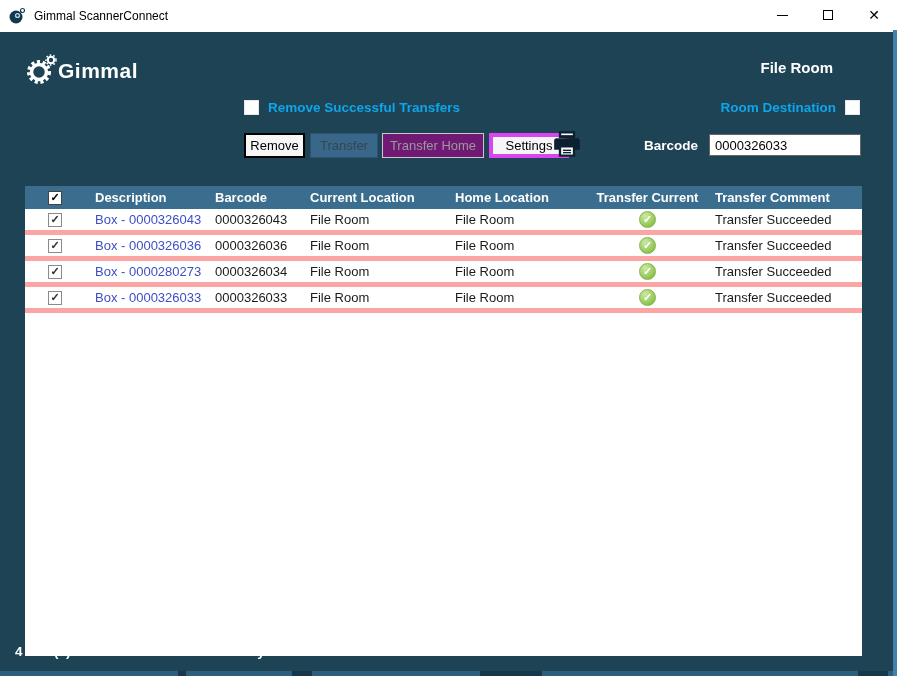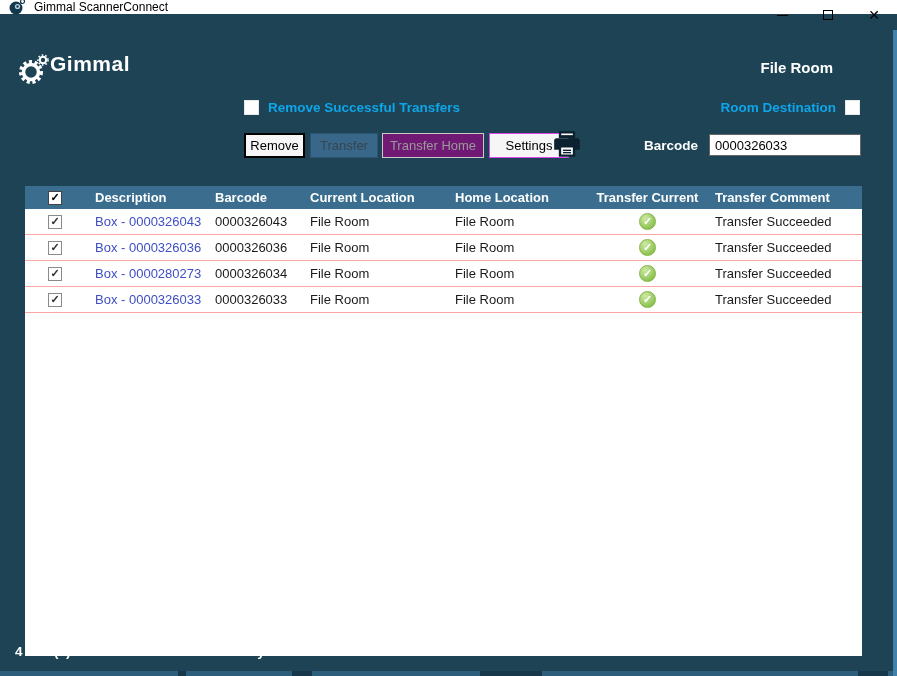--- a/index.html
+++ b/index.html
@@ -1,67 +1,67 @@
 <!DOCTYPE html>
 <html><head>
 <meta charset="utf-8">
 <style>
   * { margin:0; padding:0; box-sizing:border-box; }
   body { font-family:"Liberation Sans", sans-serif; }
 
   .screen{ position:relative; width:897px; height:676px; background:#1d4355; overflow:hidden; }
 
   
-  .titlebar{ position:absolute; top:0; left:0; width:897px; height:14px; background:#ffffff;
+  .titlebar{ position:absolute; top:0; left:0; width:897px; height:32px; background:#ffffff;
              display:flex; align-items:center; }
   .app-icon{ margin-left:8px; width:18px; height:18px; display:inline-flex; }
   .titlebar .title{ margin-left:8px; font-size:12px; color:#000; }
   .win-controls{ position:absolute; right:0; top:0; height:30px; display:flex; }
   .win-btn{ width:46px; height:30px; background:transparent; border:none; cursor:pointer;
             display:flex; align-items:center; justify-content:center; }
   .min-glyph{ width:11px; height:1px; background:#000; display:block; }
   .max-glyph{ width:10px; height:10px; border:1px solid #000; display:block; }
   .close-glyph{ font-size:14px; color:#000; line-height:1; }
 
   
   .right-strip{ position:absolute; right:0; top:30px; width:4px; height:646px; background:#4181aa; }
   .bottom-strip{ position:absolute; left:0; bottom:0; width:893px; height:5px; background:#2d5f7c; }
   .bottom-strip .seg{ position:absolute; top:0; height:5px; background:#16384a; }
 
   
-  .logo{ position:absolute; left:16px; top:52px; display:flex; align-items:flex-start; color:#fff; }
+  .logo{ position:absolute; left:24px; top:52px; display:flex; align-items:center; color:#fff; }
   .logo .logo-text{ font-size:21px; font-weight:600; letter-spacing:.5px; margin-left:-4px; }
   .file-room{ position:absolute; top:59px; right:64px; color:#fff; font-weight:bold; font-size:15px; }
 
   .chk-group{ position:absolute; display:flex; align-items:center; gap:9px; color:#0ea5e9;
               font-weight:bold; font-size:13.5px; cursor:pointer; }
   .remove-succ{ left:244px; top:100px; }
   .enter-dest{ top:100px; right:37px; }
   .cb{ width:15px; height:15px; background:#fff; display:inline-block; border:1px solid #e8e8e8; }
 
   
   .btn{ position:absolute; top:133px; height:25px; font-size:13px; font-family:inherit; cursor:pointer; }
   .btn-remove{ left:244px; width:61px; background:#f6f6f6; border:2px solid #000000; color:#000000; }
   .btn-transfer{ left:310px; width:68px; background:#38678a; border:1px solid #2c5472; color:#36454f; }
   .btn-transfer-home{ left:382px; width:102px; background:#701a75; border:1px solid #c9c9c9; color:#9a9a9a; }
-  .btn-settings{ left:489px; width:80px; background:#f6f6f6; border:1px solid #d946ef; color:#000; }
+  .btn-settings{ left:489px; width:80px; background:#f6f6f6; border:4px solid #d946ef; color:#000; }
   .print-btn{ position:absolute; left:552px; top:130px; width:30px; height:30px; background:transparent;
               border:none; cursor:pointer; padding:0; }
 
   .barcode-label{ position:absolute; left:644px; top:138px; color:#fff; font-weight:bold; font-size:13.5px; }
   .barcode-input{ position:absolute; left:709px; top:134px; width:152px; height:22px; background:#fff;
                   border:1px solid #666; font-size:13px; font-family:inherit; padding:1px 5px; color:#000; }
 
   
   .table{ position:absolute; left:25px; top:186px; width:837px; height:470px; background:#fff; }
   .grid-row{ display:grid; grid-template-columns:60px 120px 95px 145px 145px 115px 1fr; align-items:center; }
   .thead{ height:23px; background:#3a6d8e; color:#fff; font-weight:bold; font-size:13px; }
   .cell{ padding-left:10px; white-space:nowrap; overflow:hidden; }
   .cell.center{ padding-left:0; text-align:center; }
-  .trow{ height:26px; border-bottom:1px solid #fca5a5; font-size:13px; color:#1a1a1a; }
+  .trow{ height:26px; border-bottom:5px solid #fca5a5; font-size:13px; color:#1a1a1a; }
   .desc-link{ color:#3e4ec4; cursor:pointer; }
 
   .row-cb{ width:14px; height:14px; background:#fff; border:1px solid #8a8a8a; margin:0 auto;
            display:flex; align-items:center; justify-content:center; cursor:pointer; }
   .row-cb.checked::after{ content:"✓"; font-size:11px; color:#333; font-weight:bold; line-height:1; }
   .thead .row-cb{ border-color:#444; }
   .thead .row-cb.checked::after{ color:#000; }
 
   .status-ok{ width:17px; height:17px; border-radius:50%; margin:0 auto;
               background:radial-gradient(circle at 35% 28%, #cde9a4, #8cc24e 75%, #7ab33c);

